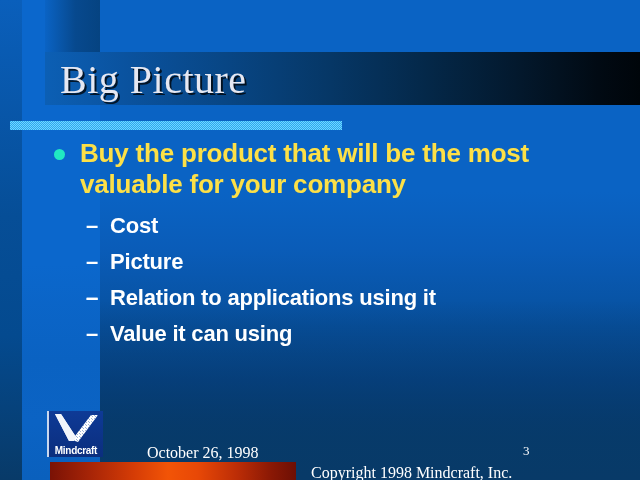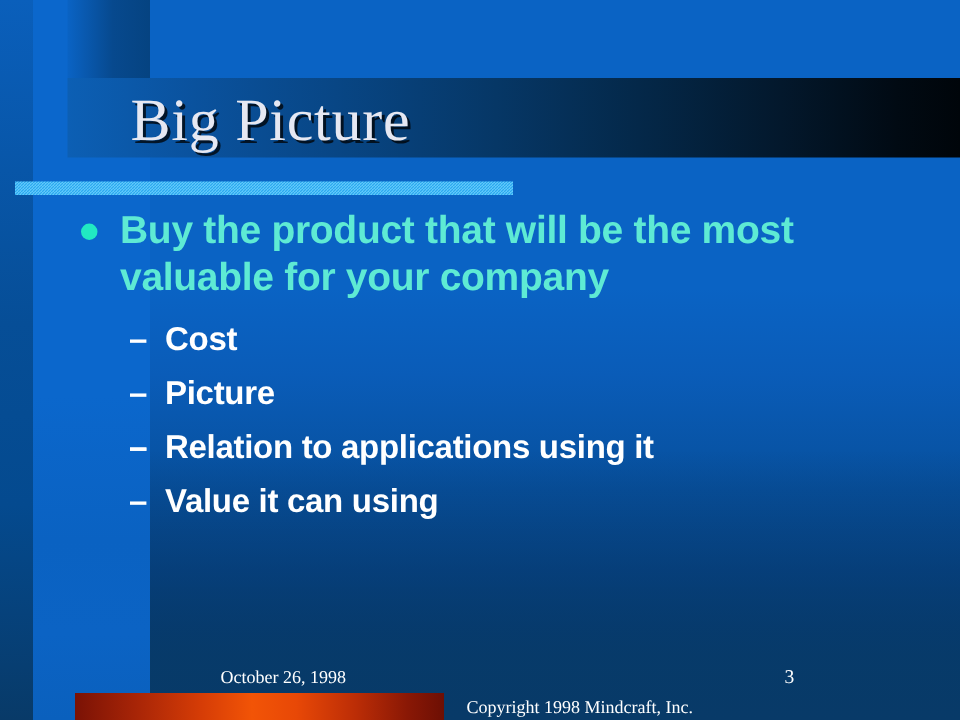--- a/index.html
+++ b/index.html
@@ -99,21 +99,20 @@
     left: 60px;
     top: 57px;
     font-family: "Liberation Serif", serif;
     font-size: 40px;
     font-weight: normal;
     color: #e6e8f2;
     letter-spacing: 0.5px;
     text-shadow: 2px 2px 0 rgba(0,0,0,0.75);
     white-space: nowrap;
     line-height: 46px;
-    margin-left: 27px;
   }
 
   
   .rule {
     position: absolute;
     left: 10px;
     top: 121px;
     width: 332px;
     height: 9px;
     background-color: #2aa8f0;
@@ -129,21 +128,21 @@
     position: absolute;
     left: 0; top: 138px;
     width: 640px;
   }
 
   .bullet-l1 {
     position: relative;
     margin: 0 0 0 52px;
     padding-left: 28px;
     width: 540px;
-    color: #5eead4;
+    color: #fde047;
     font-size: 26px;
     font-weight: bold;
     line-height: 31px;
     letter-spacing: -0.2px;
   }
 
   .bullet-dot {
     position: absolute;
     left: 2px;
     top: 11px;
@@ -216,21 +215,21 @@
     font-weight: bold;
     font-family: "Liberation Sans", sans-serif;
     letter-spacing: -0.3px;
     line-height: 11px;
   }
 
   
   .footer-text {
     position: absolute;
     font-family: "Liberation Serif", serif;
-    font-size: 12px;
+    font-size: 16px;
     color: #ffffff;
     white-space: nowrap;
   }
   .footer-date      { left: 147px; top: 444px; }
   .footer-copyright { left: 311px; top: 464px; }
   .footer-page      { left: 523px; top: 443px; font-size: 13px; }
 
   
   .red-bar {
     position: absolute;
@@ -295,20 +294,36 @@
       </li>
 
       <li class="bullet-l2">
         <span class="dash">–</span>
         <span>Value it can using</span>
       </li>
 
     </ul>
   </div>
 
+  <div class="logo">
+    <div class="logo-inner"></div>
+    <svg class="logo-check" viewBox="0 0 48 30">
+      <defs>
+        <pattern id="hatch" width="3" height="3" patternUnits="userSpaceOnUse">
+          <rect width="3" height="3" fill="#ffffff"></rect>
+          <rect width="1" height="1" fill="#9fb4d8"></rect>
+          <rect x="2" y="2" width="1" height="1" fill="#9fb4d8"></rect>
+        </pattern>
+      </defs>
+      <polygon points="2,1 8,1 23,24 21,28 16,28" fill="#ffffff" opacity="0.95"></polygon>
+      <polygon points="19,27 38,2 45,2 25,29" fill="url(#hatch)"></polygon>
+      <polygon points="2,1 8,1 23,24 21,28 16,28" fill="#f2f5fb"></polygon>
+    </svg>
+    <div class="logo-name">Mindcraft</div>
+  </div>
 
   <div class="footer-text footer-date">October 26, 1998</div>
 
   <div class="footer-text footer-copyright">Copyright 1998 Mindcraft, Inc.</div>
 
   <div class="footer-text footer-page">3</div>
 
   <div class="red-bar"></div>
 
 </div>

